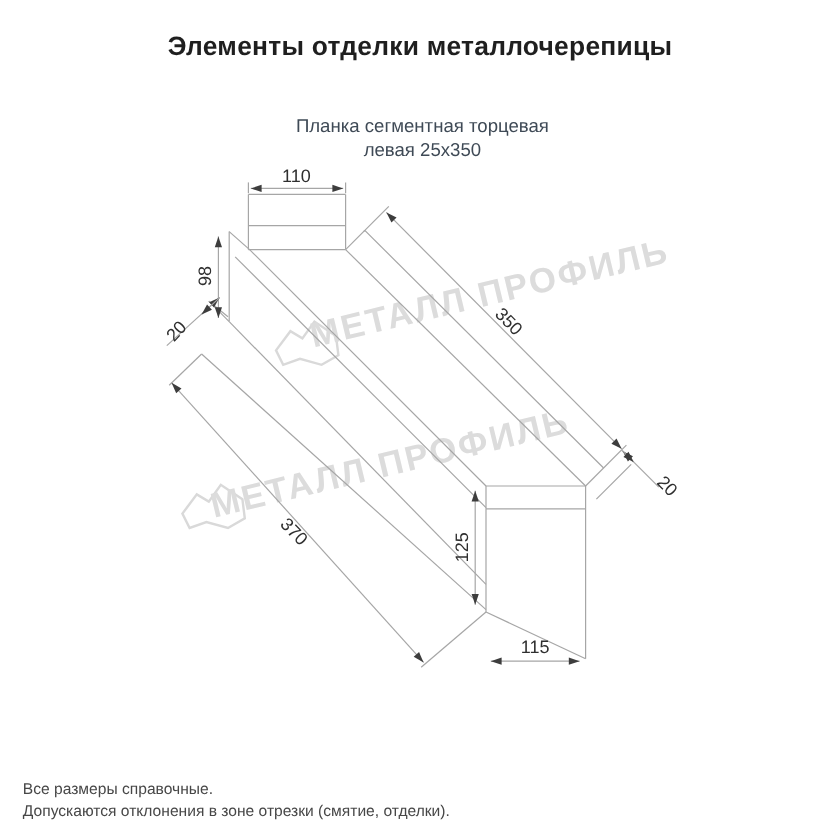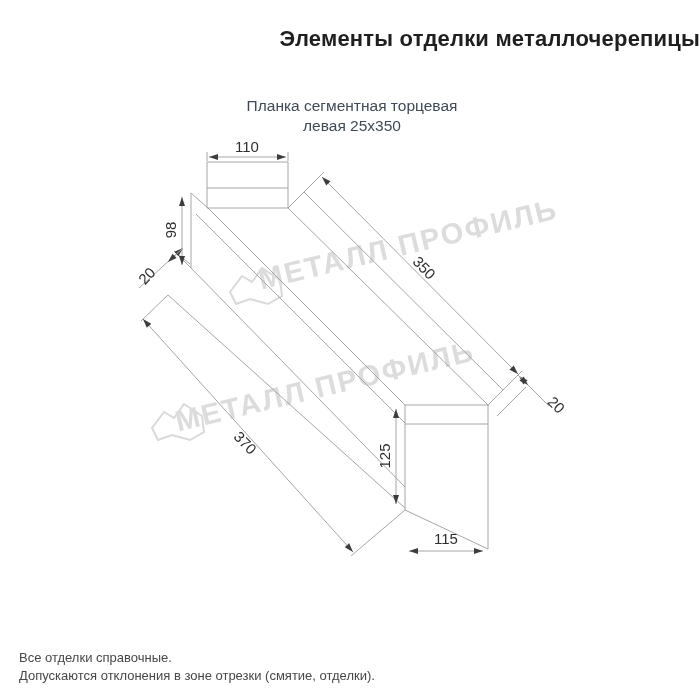--- a/index.html
+++ b/index.html
@@ -1,20 +1,20 @@
 <!DOCTYPE html>
 <html><head>
 <meta charset="utf-8">
 <style>
   * { margin:0; padding:0; box-sizing:border-box; }
   html,body { width:700px; height:700px; background:#ffffff; overflow:hidden;
               font-family:"Liberation Sans", sans-serif; }
   .page { position:relative; width:700px; height:700px; background:#fff; }
 
-  .title { position:absolute; top:26px; left:0; width:700px; text-align:right;
+  .title { position:absolute; top:26px; left:0; width:700px; text-align:center;
            font-size:22px; font-weight:bold; color:#1f1f1f; letter-spacing:.2px; }
 
   .subtitle { position:absolute; top:96px; left:0; width:704px; text-align:center;
               font-size:15.5px; line-height:20px; color:#3f4a56; font-weight:normal; }
 
   svg.draw { position:absolute; top:0; left:0; }
 
   .notes { position:absolute; left:19px; top:649px; font-size:13px; line-height:18px;
            color:#474747; }
 
@@ -114,17 +114,17 @@
     <text class="dim" text-anchor="middle" x="446" y="544">115</text>
   </svg>
 
   <div class="title">Элементы отделки металлочерепицы</div>
   <div class="subtitle">
     <div>Планка сегментная торцевая</div>
     <div>левая 25х350</div>
   </div>
 
   <div class="notes">
-    <div>Все отделки справочные.</div>
+    <div>Все размеры справочные.</div>
     <div>Допускаются отклонения в зоне отрезки (смятие, отделки).</div>
   </div>
 
 </div>
 
 </body></html>

